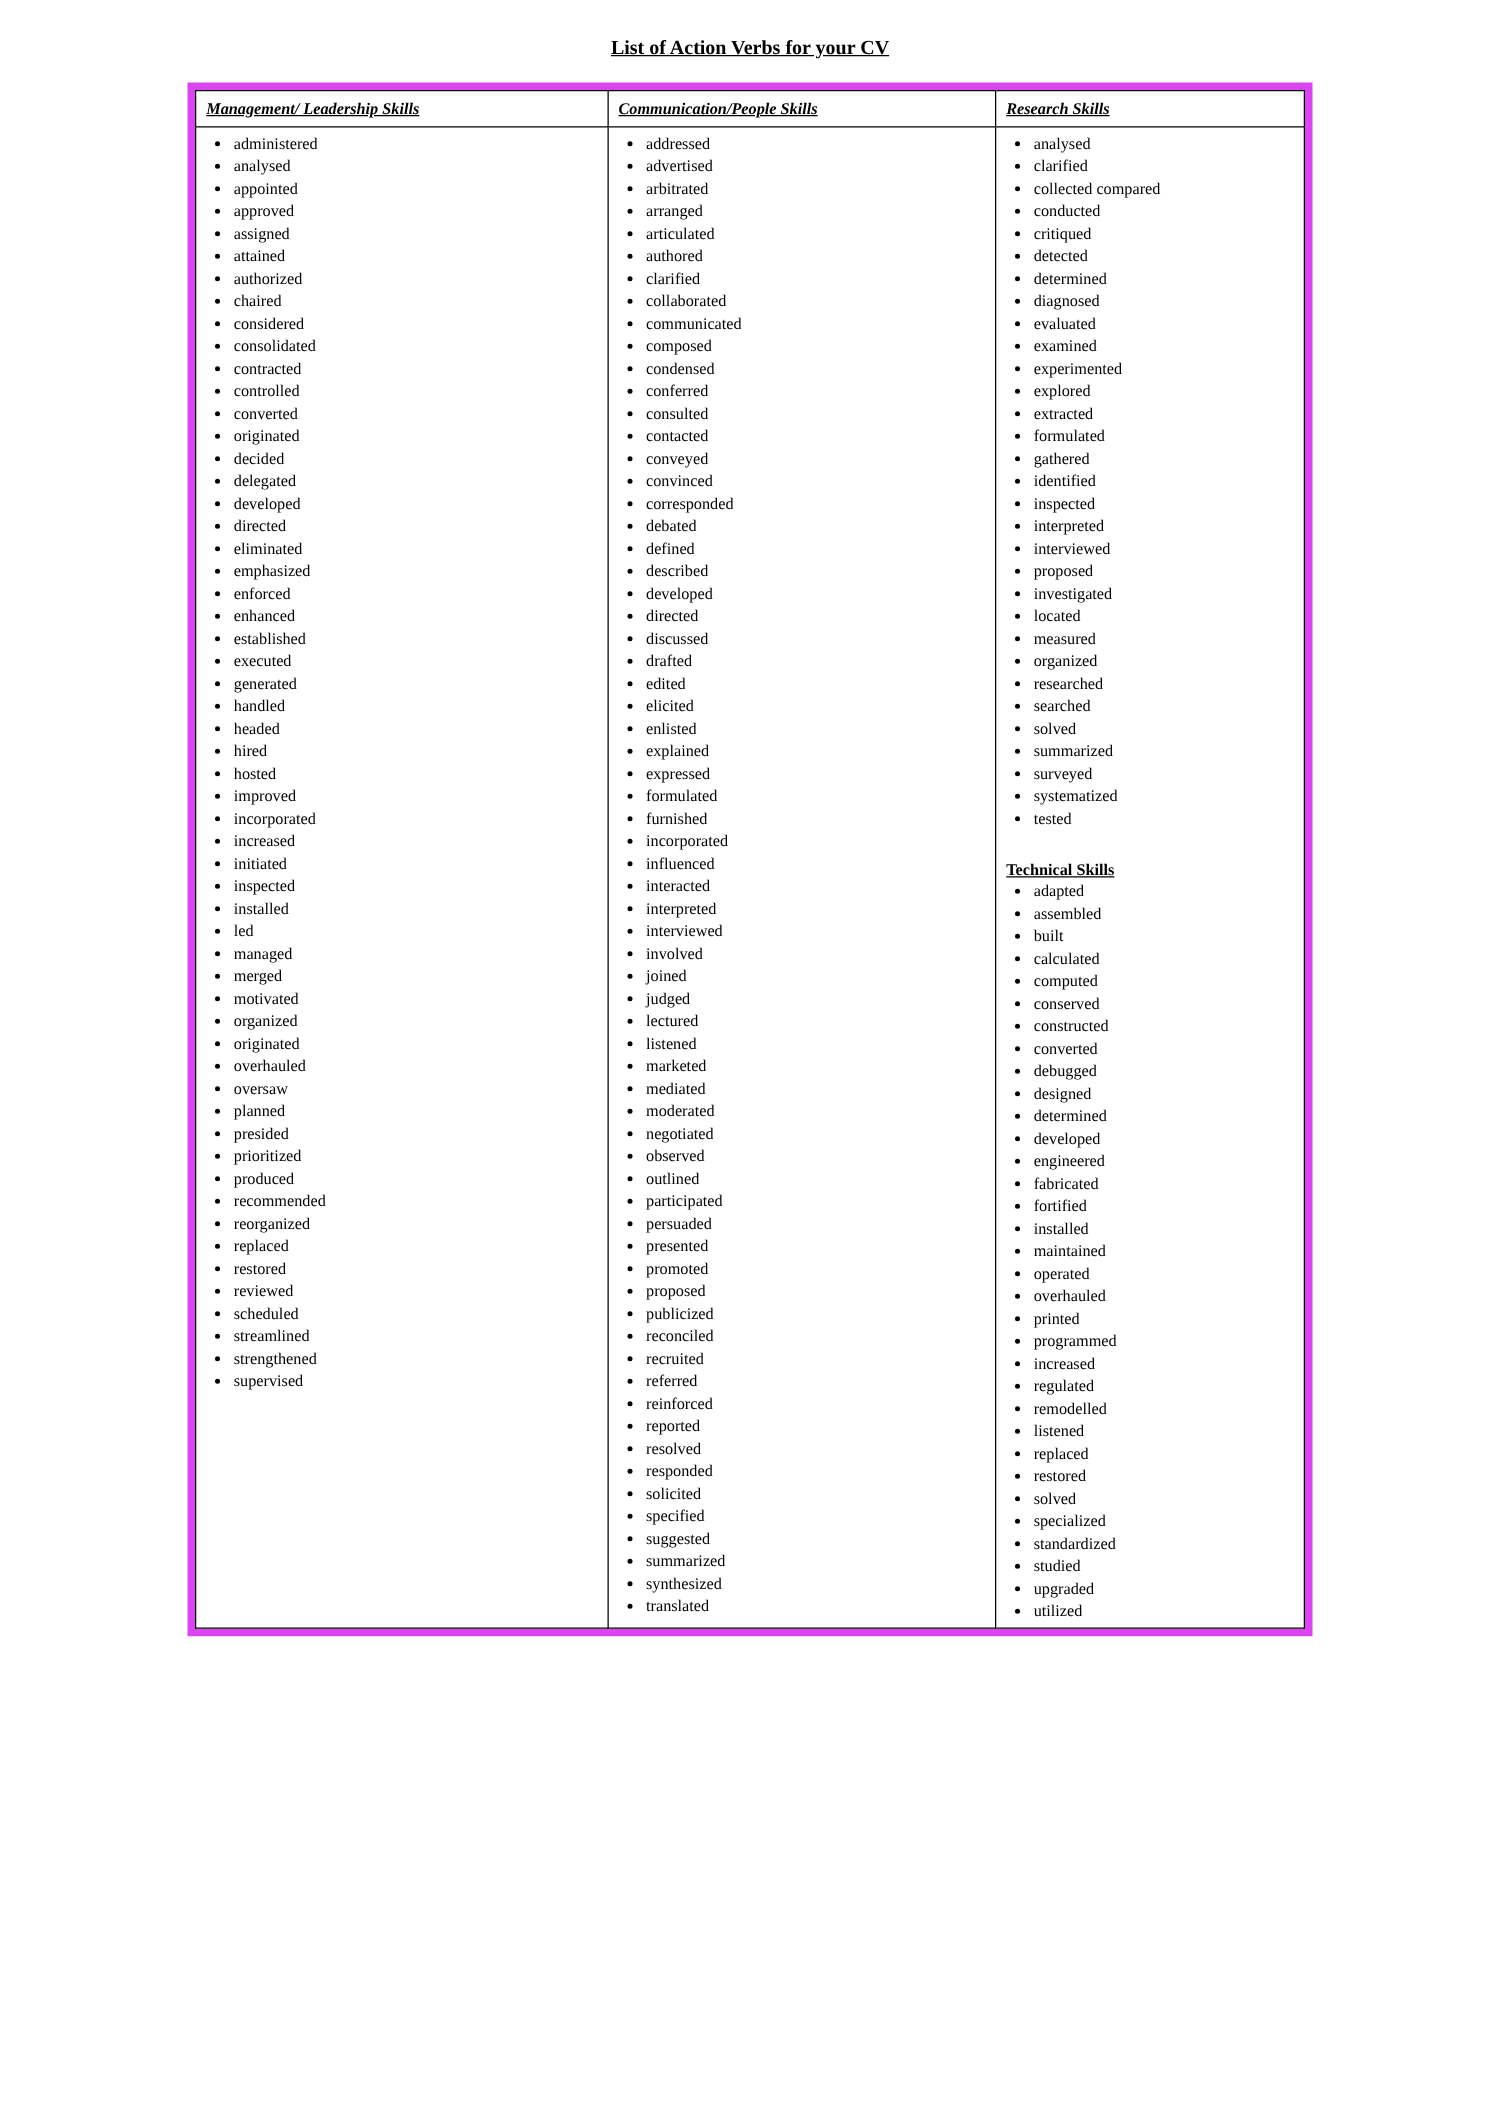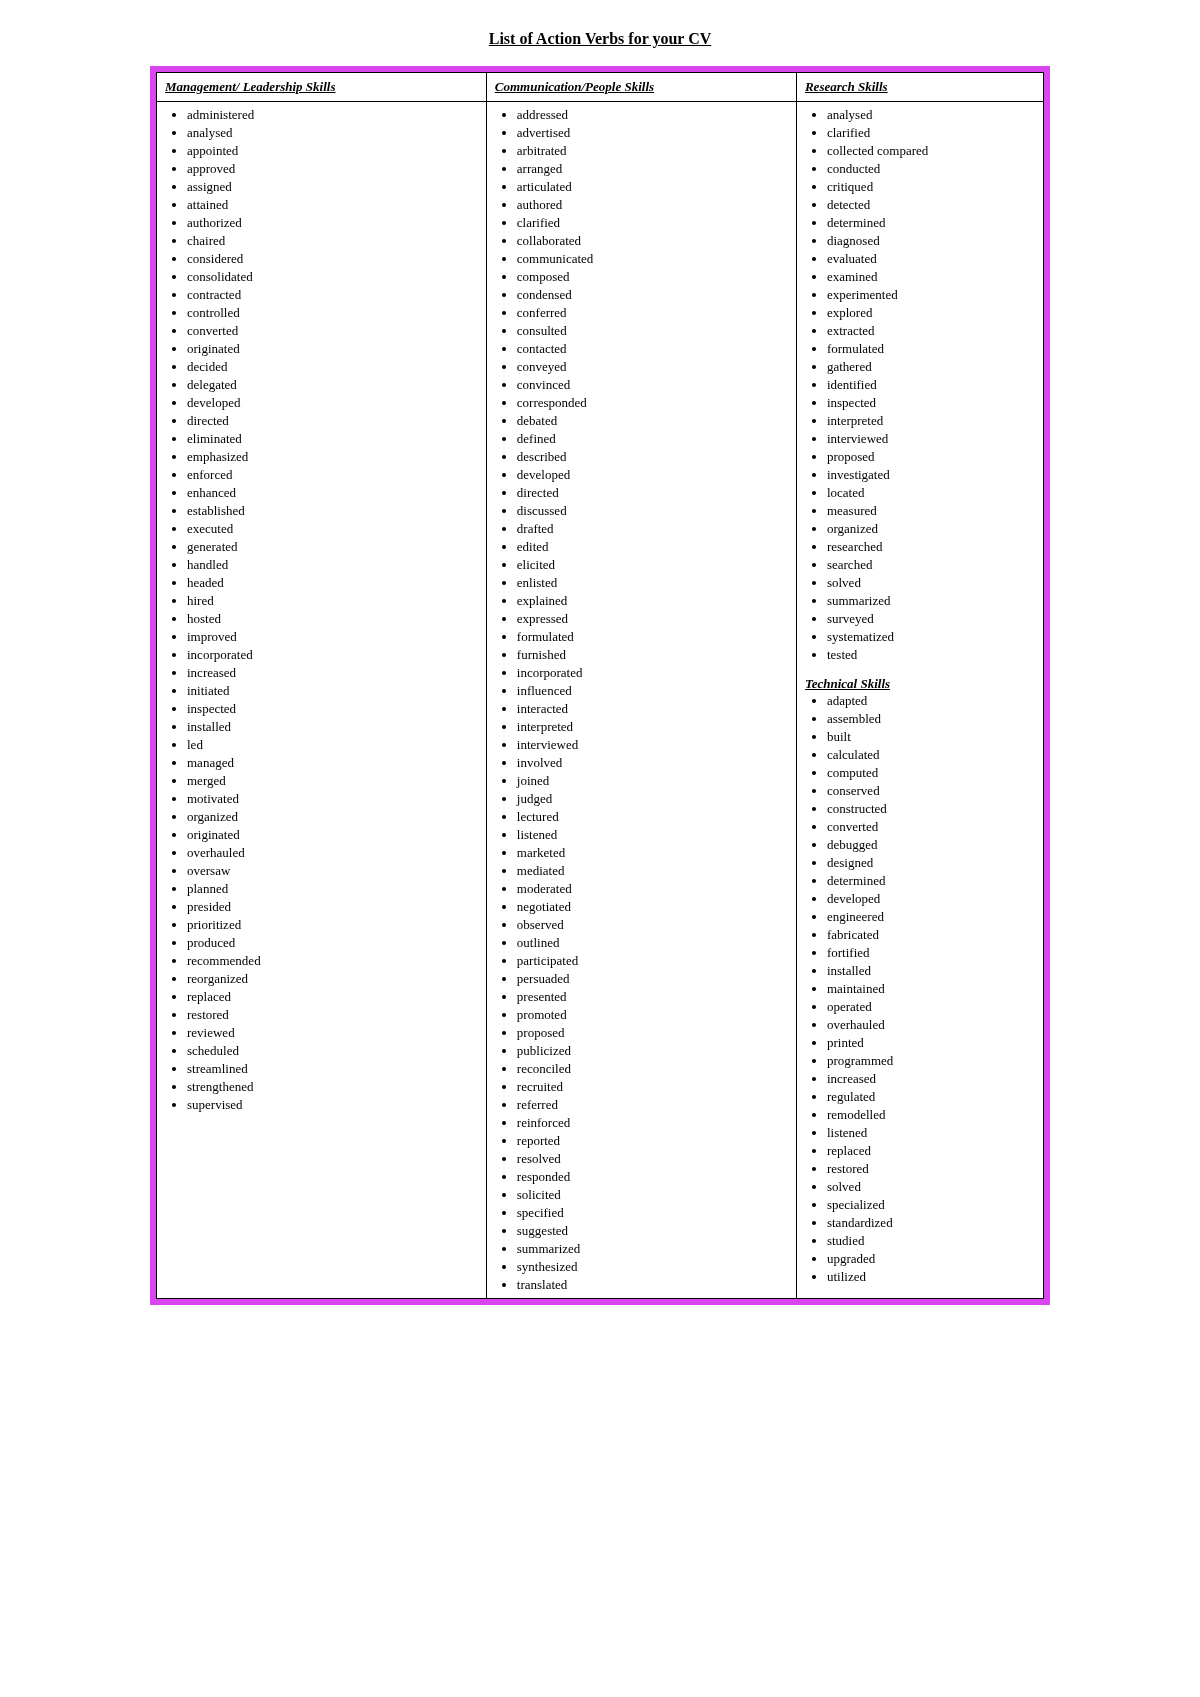--- a/index.html
+++ b/index.html
@@ -50,23 +50,22 @@
       list-style: disc;
       padding-left: 22px;
       margin: 0;
     }
     ul li {
       padding: 1px 0;
       font-size: 13px;
     }
     .sub-header {
       text-decoration: underline;
-      font-style: italic;
       font-weight: bold;
-      margin-top: 12px;
+      margin-top: 24px;
       display: block;
     }
   </style>
 </head>
 <body>
 
 <div class="page">
   <div class="page-title">List of Action Verbs for your CV</div>
   <div class="table-container">
     <table>

